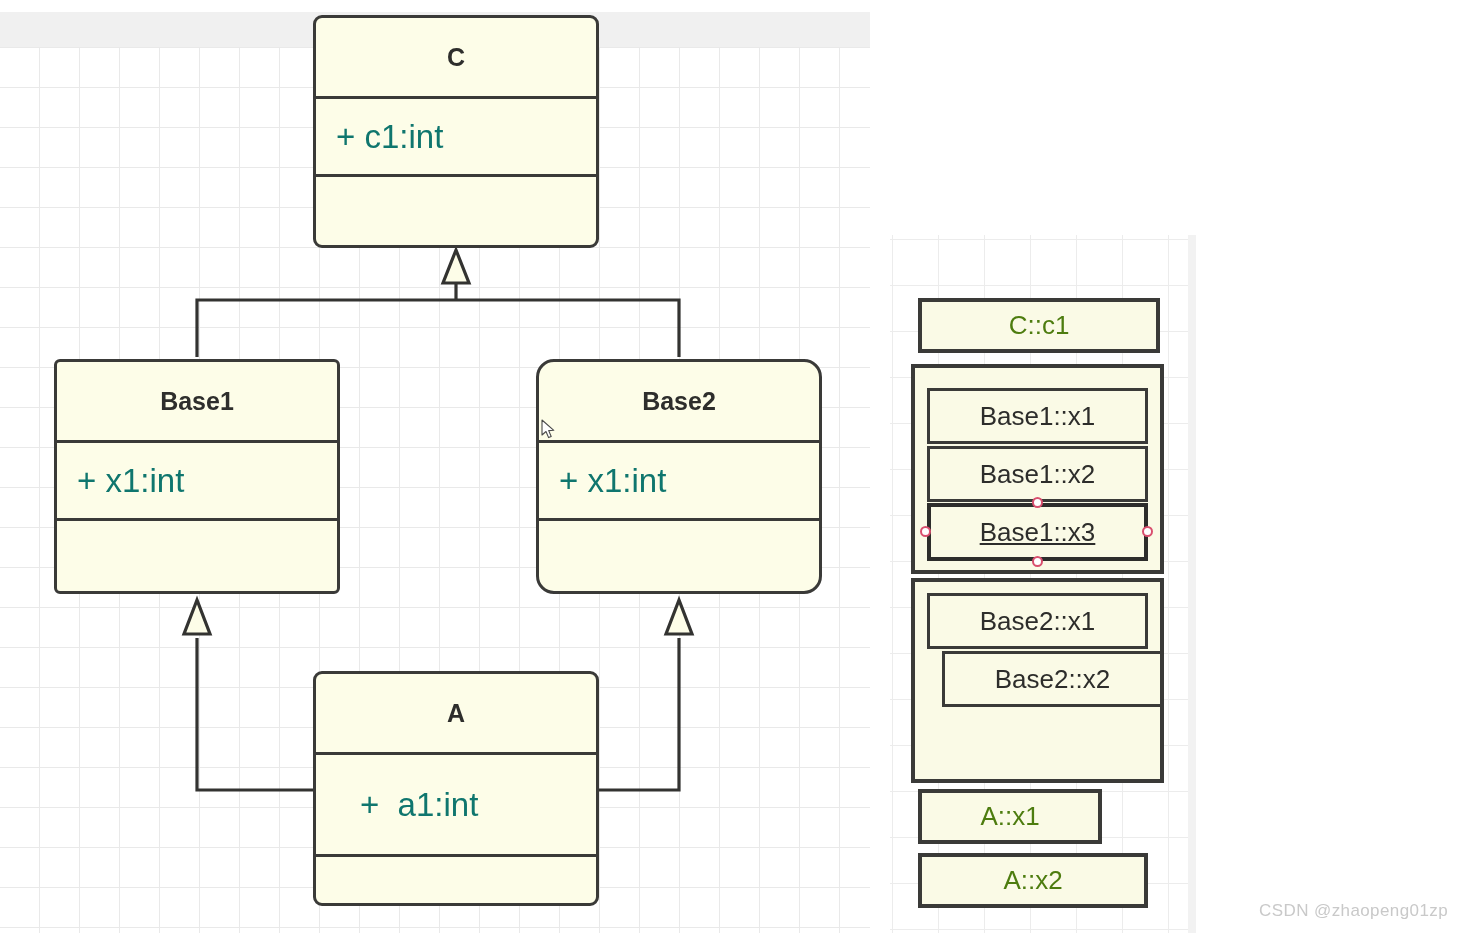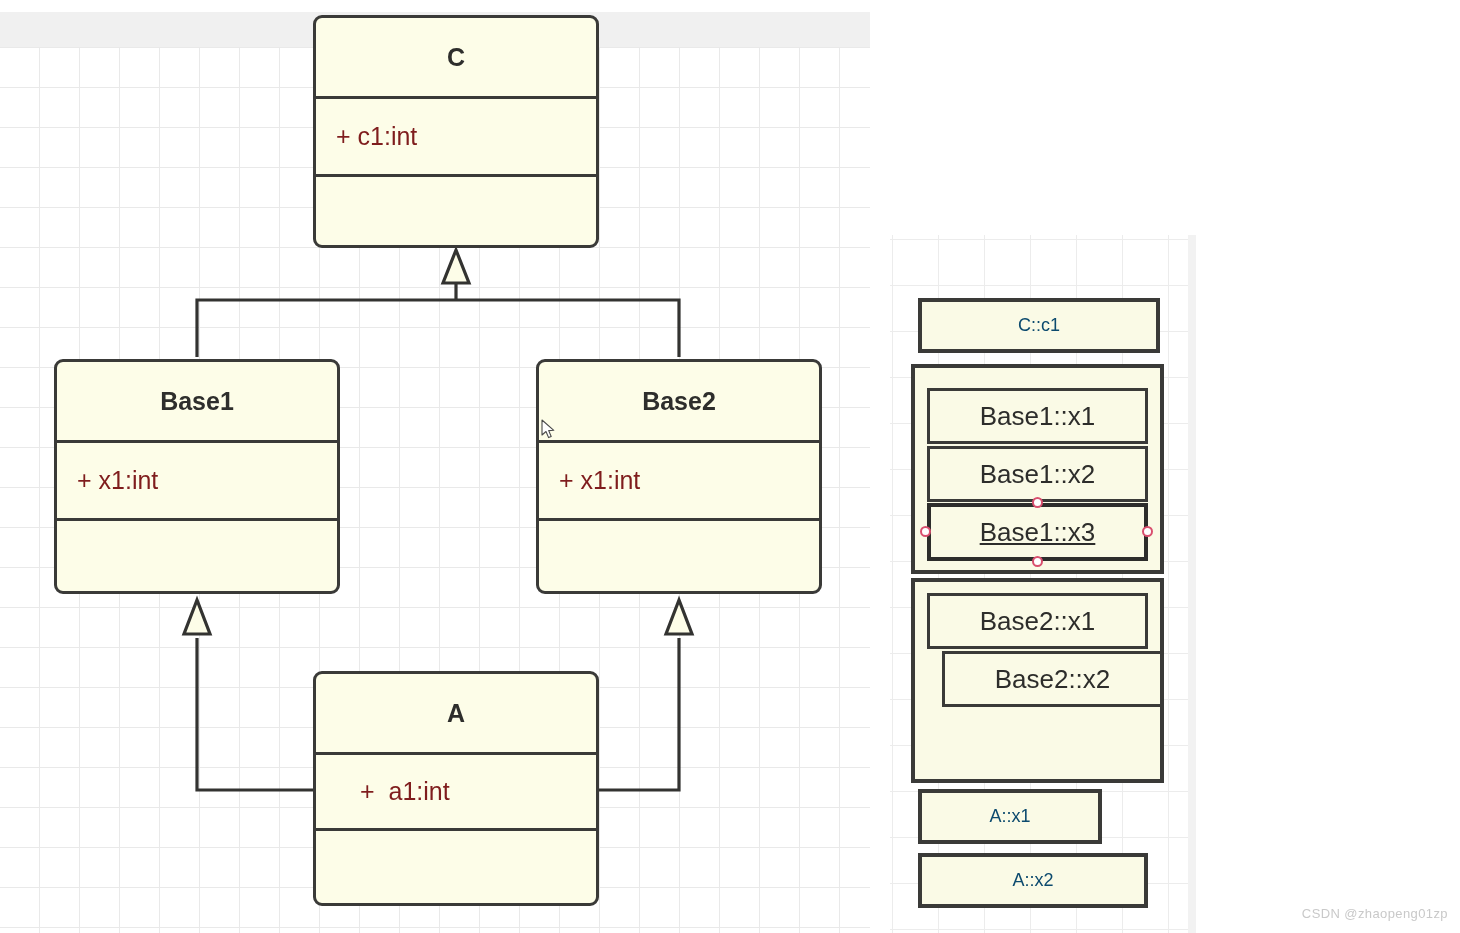--- a/index.html
+++ b/index.html
@@ -88,22 +88,22 @@
     color: #2e2e2c;
     text-align: center;
     line-height: 1;
     display: flex;
     align-items: center;
     justify-content: center;
     box-sizing: border-box;
   }
   .uml-attrs {
     border-top: 3px solid #3a3a38;
-    font-size: 25px;
-    color: #7f1d1d;
+    font-size: 33px;
+    color: #0f766e;
     box-sizing: border-box;
     display: flex;
     align-items: center;
     padding-left: 20px;
     white-space: pre;
   }
   .uml-ops {
     border-top: 3px solid #3a3a38;
     box-sizing: border-box;
   }
@@ -131,22 +131,22 @@
 
   
   .mem-box {
     position: absolute;
     background: #fafae6;
     border: 4px solid #3a3a38;
     box-sizing: border-box;
     display: flex;
     align-items: center;
     justify-content: center;
-    font-size: 18px;
-    color: #0c4a6e;
+    font-size: 26px;
+    color: #4d7c0f;
   }
   .mem-group {
     position: absolute;
     background: #fafae6;
     border: 4px solid #3a3a38;
     box-sizing: border-box;
   }
   .mem-inner {
     position: absolute;
     background: #fafae6;
@@ -180,21 +180,21 @@
     position: absolute;
     z-index: 60;
     pointer-events: none;
   }
 
   
   #watermark {
     position: absolute;
     right: 12px;
     bottom: 12px;
-    font-size: 13px;
+    font-size: 17px;
     color: #c9c9c9;
     letter-spacing: 0.4px;
     font-family: "Liberation Sans", sans-serif;
   }
 </style>
 </head>
 <body>
 
 <div id="canvas">
 
@@ -215,35 +215,35 @@
     <polyline points="598,790 679,790 679,638"></polyline>
     <polygon class="arrowhead" points="679,600 666,634 692,634"></polygon>
   </svg>
 
   <div class="uml-class" style="left:313px; top:15px; width:286px; height:233px;">
     <div class="uml-name" style="height:78px;">C</div>
     <div class="uml-attrs" style="height:78px;">+ c1:int</div>
     <div class="uml-ops" style="height:71px;"></div>
   </div>
 
-  <div class="uml-class" style="left:54px; top:359px; width:286px; height:235px;">
+  <div class="uml-class" style="left:54px; top:359px; width:286px; height:235px;border-radius:6px;">
     <div class="uml-name" style="height:78px;">Base1</div>
     <div class="uml-attrs" style="height:78px;">+ x1:int</div>
     <div class="uml-ops" style="height:73px;"></div>
   </div>
 
-  <div class="uml-class" style="left:536px; top:359px; width:286px; height:235px;">
+  <div class="uml-class" style="left:536px; top:359px; width:286px; height:235px;border-radius:18px;">
     <div class="uml-name" style="height:78px;">Base2</div>
     <div class="uml-attrs" style="height:78px;">+ x1:int</div>
     <div class="uml-ops" style="height:73px;"></div>
   </div>
 
   <div class="uml-class" style="left:313px; top:671px; width:286px; height:235px;">
     <div class="uml-name" style="height:78px;">A</div>
-    <div class="uml-attrs" style="height:76px;padding-left:44px;">+  a1:int</div>
+    <div class="uml-attrs" style="height:102px;padding-left:44px;">+  a1:int</div>
     <div class="uml-ops" style="height:73px;"></div>
   </div>
 
   <svg id="mouse-cursor" width="16" height="22" viewBox="0 0 16 22" style="left:541px; top:419px;">
     <path d="M1,1 L1,16 L5,12.5 L7.6,18.6 L10.2,17.5 L7.7,11.6 L12.8,11.3 Z" fill="#ffffff" stroke="#4a4a4a" stroke-width="1.1" stroke-linejoin="round"></path>
   </svg>
 
   <div id="right-grid"></div>
   <div id="right-edge-band"></div>
 

